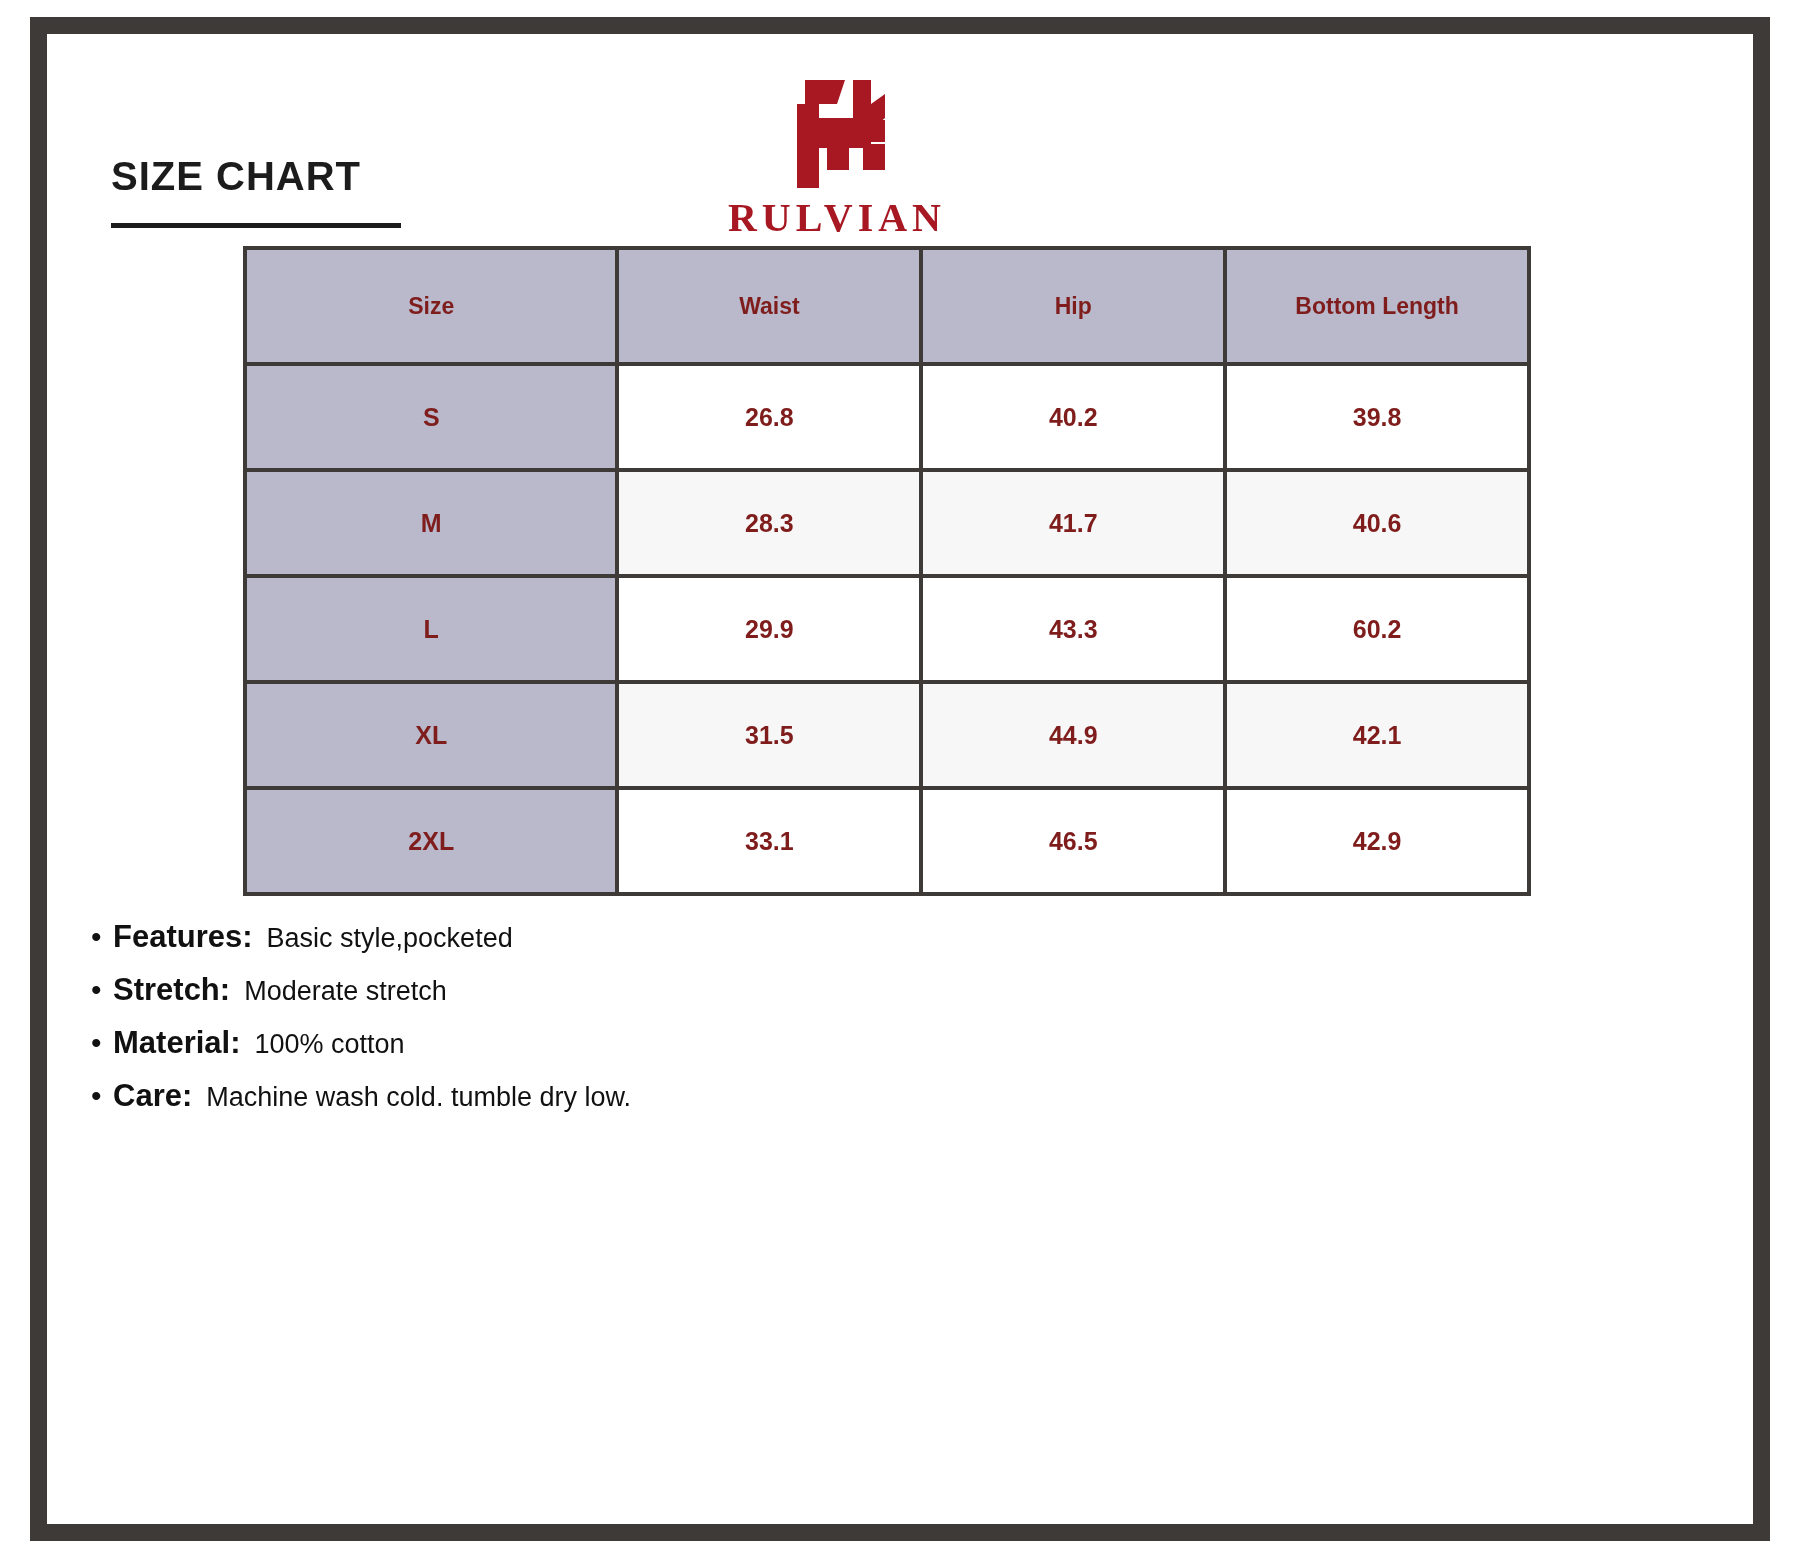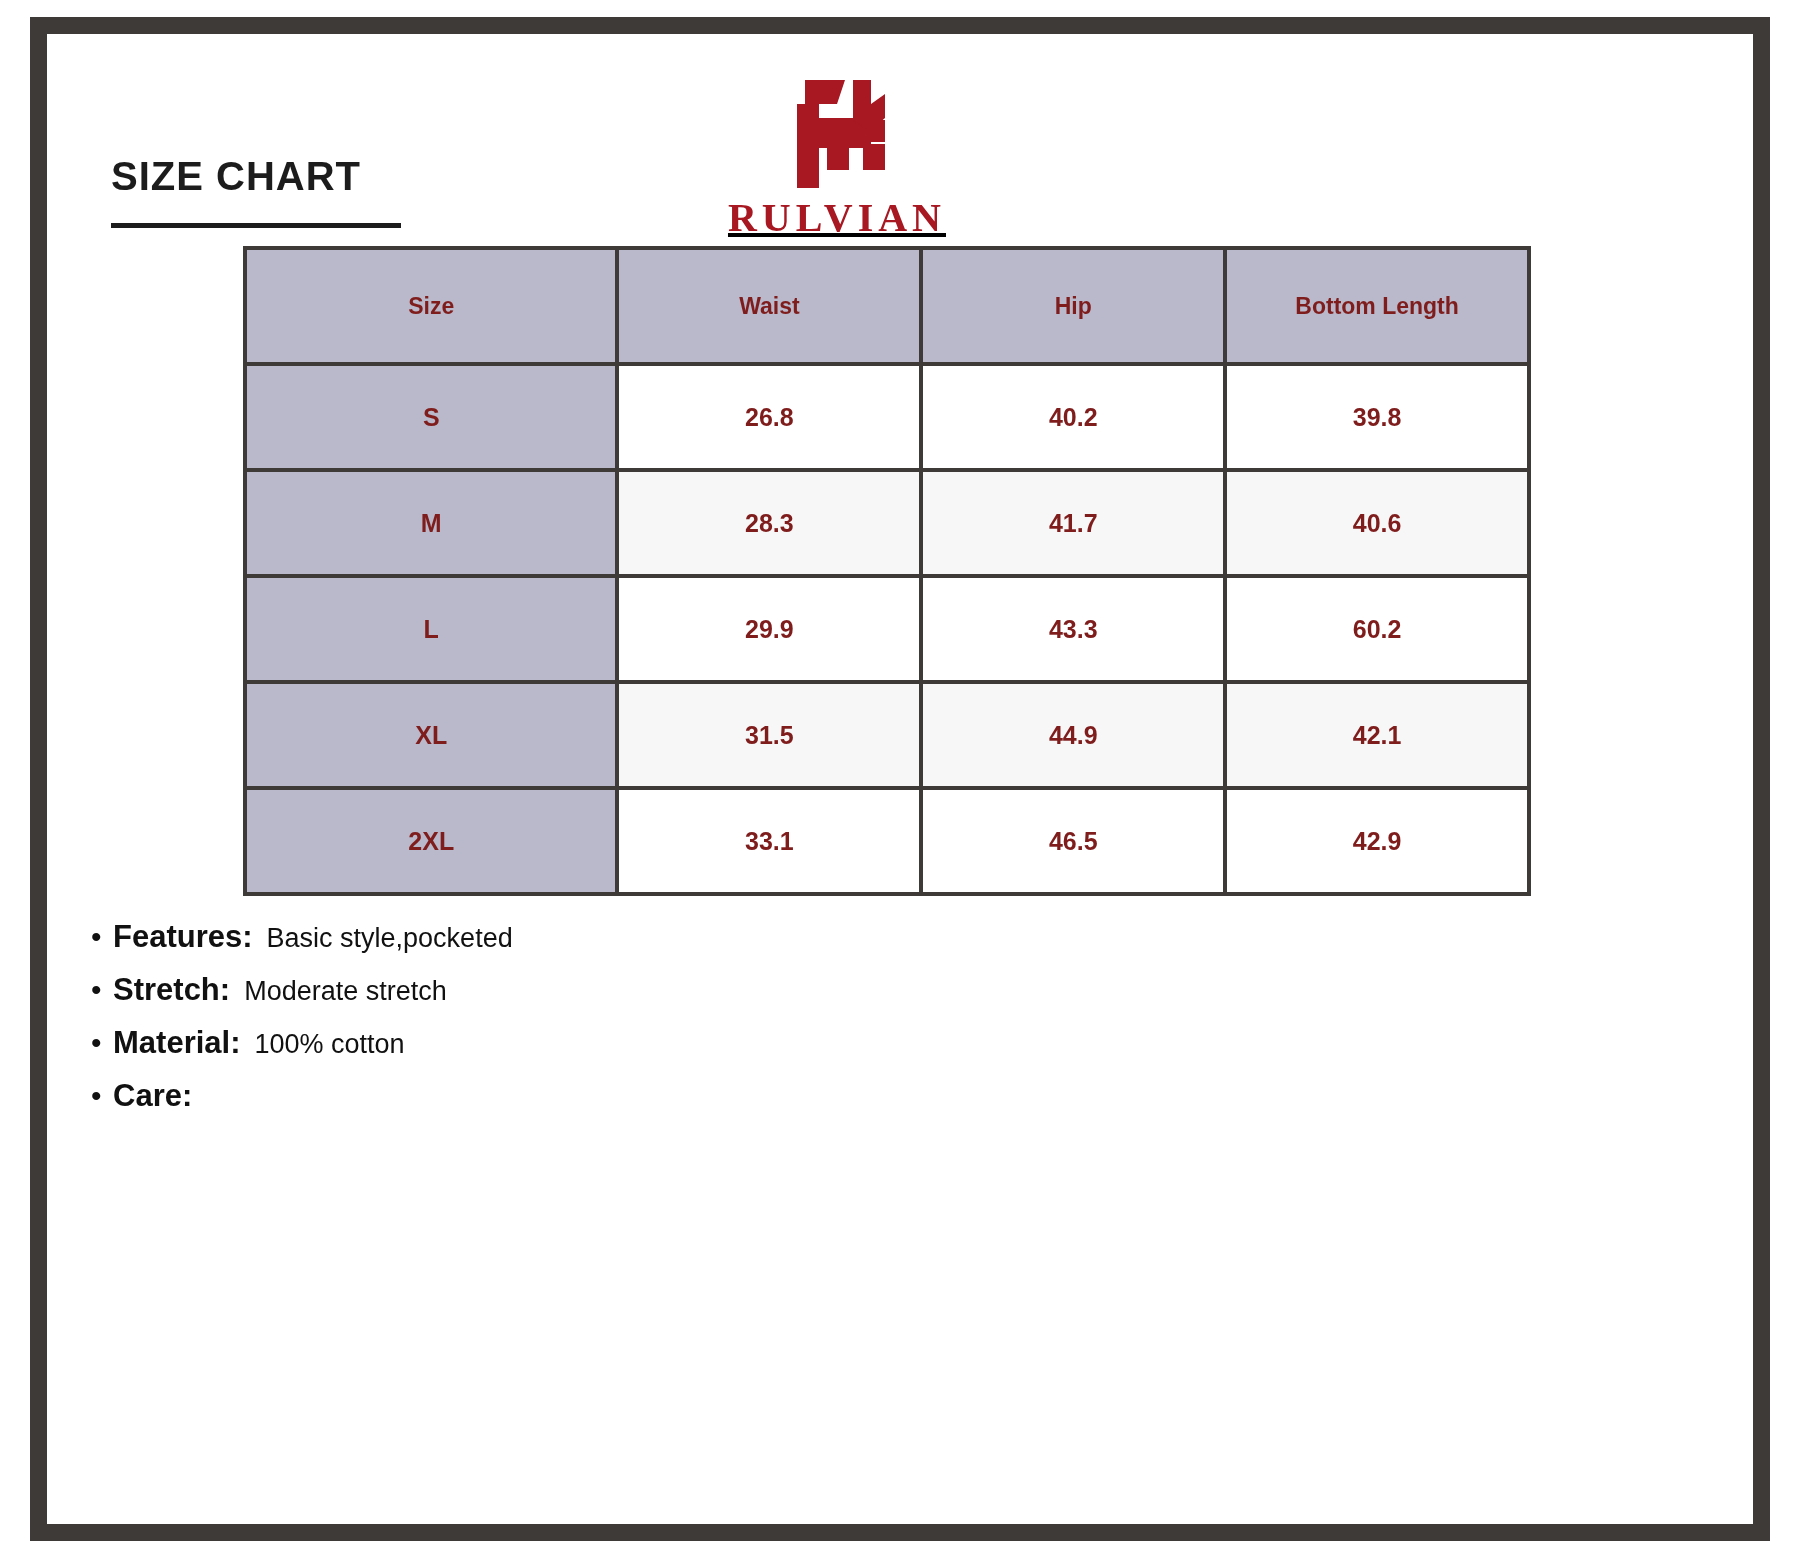--- a/index.html
+++ b/index.html
@@ -59,21 +59,20 @@
     background: #1c1c1c;
   }
 
   
   .logo-block {
     position: absolute;
     left: 640px;
     top: 40px;
     width: 300px;
     text-align: center;
-    text-decoration: underline;
   }
   .logo-mark {
     height: 120px;
     display: flex;
     align-items: center;
     justify-content: center;
   }
   .logo-word {
     font-size: 40px;
     font-weight: bold;
@@ -245,18 +244,19 @@
           <span class="detail-value">Moderate stretch</span>
         </div>
         <div class="detail-row">
           <span class="bullet">•</span>
           <span class="detail-label">Material:</span>
           <span class="detail-value">100% cotton</span>
         </div>
         <div class="detail-row">
           <span class="bullet">•</span>
           <span class="detail-label">Care:</span>
+          <span class="detail-value">Machine wash cold. tumble dry low.</span>
         </div>
       </div>
 
     </div>
   </div>
 </div>
 
 </body></html>

